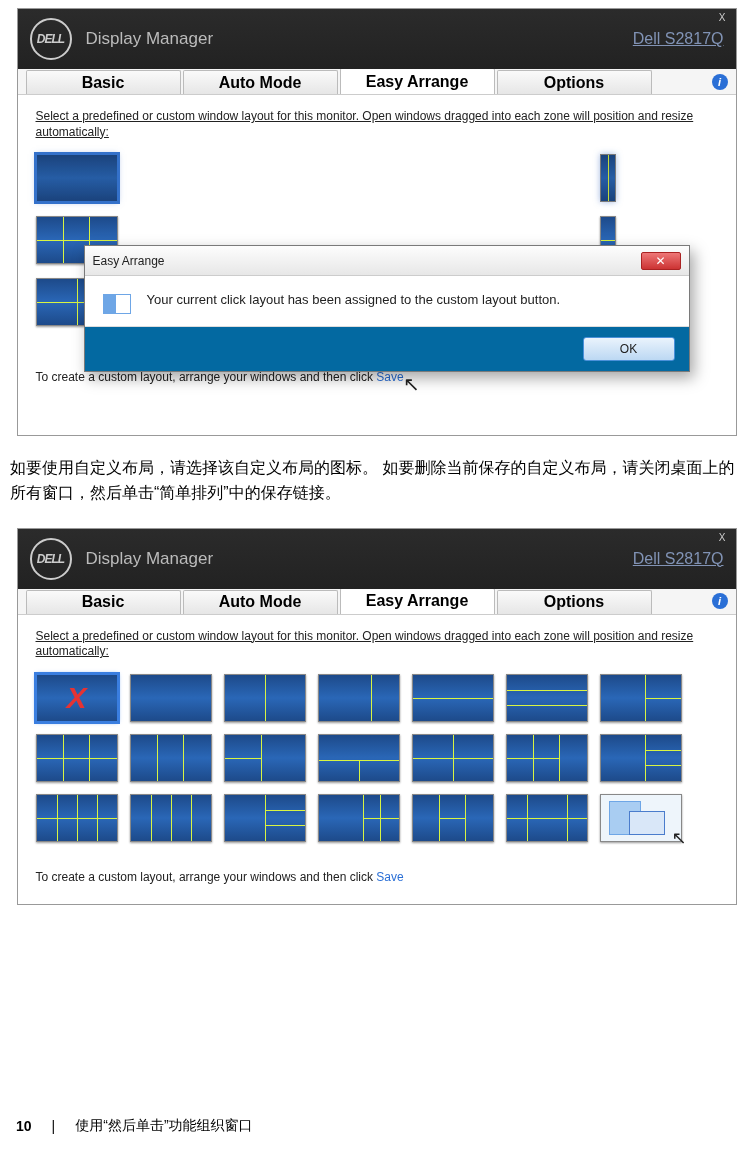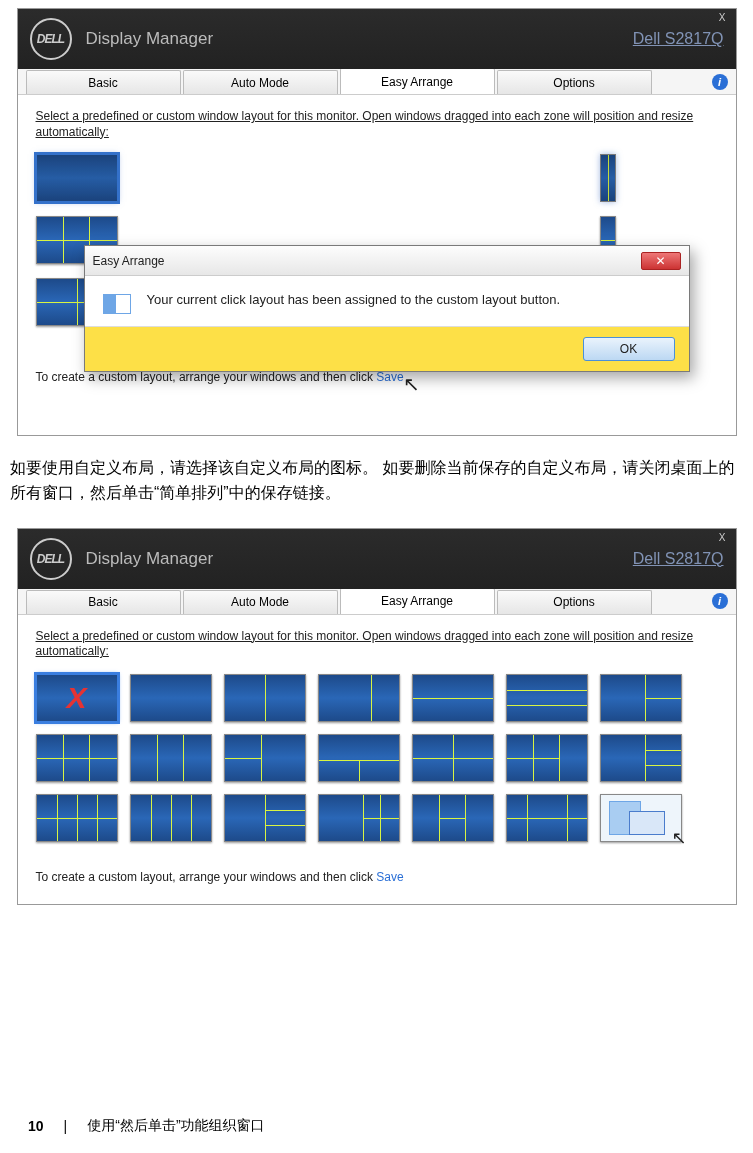--- a/index.html
+++ b/index.html
@@ -6,21 +6,21 @@
   body { width: 753px; height: 1153px; background: #fff; font-family: "Segoe UI", Arial, sans-serif; color: #000; position: relative; padding: 8px; }
 
   .app-window { border: 1px solid #999; background: #fff; margin: 0 auto 20px; width: 720px; }
   .titlebar { background: linear-gradient(#2b2b2b,#222); color: #ccc; height: 60px; display: flex; align-items: center; padding: 0 12px; position: relative; }
   .dell-logo { width: 42px; height: 42px; border: 2px solid #ccc; border-radius: 50%; display: flex; align-items: center; justify-content: center; font-style: italic; font-weight: bold; font-size: 12px; color: #ccc; letter-spacing: -1px; }
   .titlebar-title { margin-left: 14px; font-size: 17px; color: #bbb; }
   .titlebar-model { margin-left: auto; font-size: 16px; color: #8193b5; text-decoration: underline; }
   .titlebar-close { position: absolute; top: 3px; right: 10px; color: #ccc; font-size: 10px; }
 
   .tabstrip { display: flex; height: 26px; background: #f5f5f5; border-bottom: 1px solid #ccc; align-items: flex-end; padding-left: 8px; }
-  .tab { width: 155px; height: 24px; border: 1px solid #bbb; border-bottom: none; background: linear-gradient(#fafafa,#e6e6e6); font-size: 12px; display: flex; align-items: center; justify-content: center; border-radius: 2px 2px 0 0; margin-right: 2px; }
+  .tab { width: 155px; height: 24px; border: 1px solid #bbb; border-bottom: none; background: linear-gradient(#fafafa,#e6e6e6); font-size: 16px; display: flex; align-items: center; justify-content: center; border-radius: 2px 2px 0 0; margin-right: 2px; font-weight: bold; }
   .tab.active { background: #fff; height: 26px; }
   .info-icon { width: 16px; height: 16px; border-radius: 50%; background: #2a6fd6; color: #fff; font-size: 11px; font-weight: bold; display: flex; align-items: center; justify-content: center; margin-left: auto; margin-right: 8px; align-self: center; font-style: italic; }
 
   .app-body { padding: 14px 18px 20px; font-size: 12px; color: #222; position: relative; }
   .instr { margin-bottom: 14px; line-height: 1.3; text-decoration: underline; }
 
   .layout-grid { display: grid; grid-template-columns: repeat(7, 82px); gap: 12px 12px; margin-top: 8px; margin-bottom: 28px; }
   .thumb { width: 82px; height: 48px; border: 1px solid #888; background: linear-gradient(#1d4a8a,#2a67b7,#1d4a8a); position: relative; box-shadow: 0 1px 2px rgba(0,0,0,.4); }
   .thumb.selected { outline: 2px solid #3a7ee0; box-shadow: 0 0 4px #3a7ee0; border-color:#3a7ee0; }
   .thumb .lines { position: absolute; inset: 0; }
@@ -36,26 +36,26 @@
   .save-link { color: #2a6fd6; }
   .cursor-inline { display:inline-block; font-size:20px; vertical-align:-10px; margin-left:-4px; }
 
   
   .popup { position:absolute; top:150px; left:66px; width:606px; border:1px solid #7a7a7a; background:#fff; box-shadow: 4px 6px 14px rgba(0,0,0,.35); }
   .popup-title { height:30px; background:linear-gradient(#fdfdfd,#e7e7e7); display:flex; align-items:center; padding:0 8px; font-size:12px; border-bottom:1px solid #ccc; }
   .popup-close { margin-left:auto; width:40px; height:18px; background:linear-gradient(#e77,#c33); border:1px solid #a22; border-radius:2px; color:#fff; font-size:12px; display:flex; align-items:center; justify-content:center; }
   .popup-body { padding:16px 18px 12px; display:flex; gap:16px; font-size:13px; align-items:flex-start; }
   .popup-icon { width:28px; height:20px; border:1px solid #6ea6e6; position:relative; flex:none; margin-top:2px; }
   .popup-icon::before { content:""; position:absolute; left:0; top:0; width:12px; height:100%; background:#6ea6e6; }
-  .popup-footer { border-top:1px solid #ddd; background:#fde047; padding:10px 14px; text-align:right; }
+  .popup-footer { border-top:1px solid #ddd; background:#0369a1; padding:10px 14px; text-align:right; }
   .ok-btn { display:inline-block; width:92px; height:24px; border:1px solid #4a90d9; border-radius:3px; background:linear-gradient(#eaf3fc,#bcd8f3); font-size:12px; text-align:center; line-height:22px; }
 
   .para-between { font-size: 16px; line-height: 1.55; margin: 16px 0 22px; padding: 0 2px; }
 
-  .page-footer { position:absolute; bottom:18px; left:28px; font-size:14px; display:flex; align-items:center; gap:20px;text-align:center; }
+  .page-footer { position:absolute; bottom:18px; left:16px; font-size:14px; display:flex; align-items:center; gap:20px;text-align:center; }
   .page-num { font-weight:bold; }
 
   
   .row-strip { display:flex; gap:12px; margin-bottom:14px; }
   .row-strip .thumb { flex:none; }
   .row-strip.blur .thumb { filter: brightness(.9); box-shadow: 0 0 6px rgba(80,130,220,.5); }
 </style>
 </head>
 <body>
 

